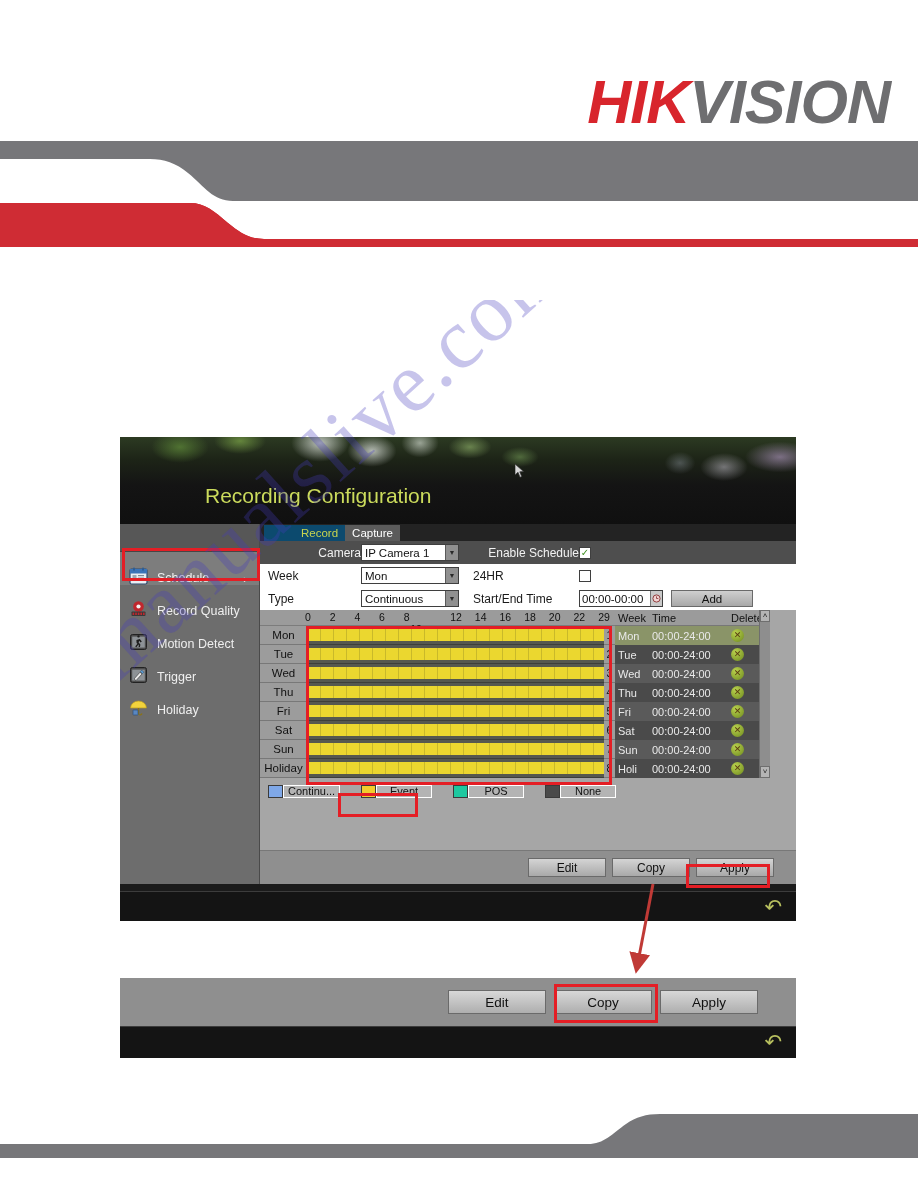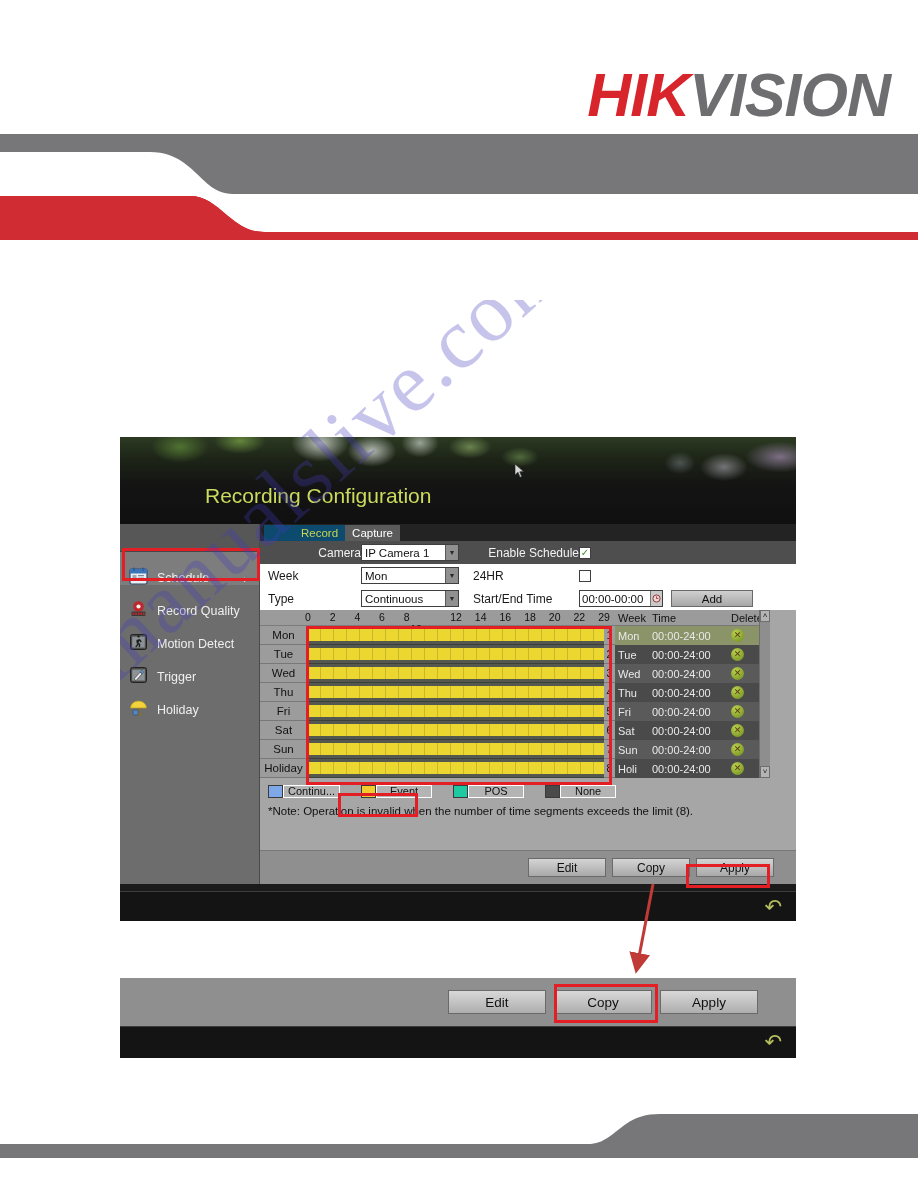--- a/index.html
+++ b/index.html
@@ -6,21 +6,21 @@
   html, body { margin:0; padding:0; }
   body {
     width: 918px; height: 1188px;
     background: #ffffff;
     font-family: "Liberation Sans", sans-serif;
     position: relative;
     overflow: hidden;
   }
 
   
-  .page-header { position:absolute; left:0; top:8px; width:918px; height:282px; }
+  .page-header { position:absolute; left:0; top:15px; width:918px; height:282px; }
   .logo-wrap { position:absolute; right:28px; top:52px; display:flex; align-items:baseline;
                font-family:"Liberation Sans", sans-serif; font-style:italic; font-weight:bold;
                font-size:61px; letter-spacing:-1px; }
   .logo-hik { color:#d8252c; }
   .logo-vision { color:#6e6e70; }
 
   .band-grey { position:absolute; left:0; top:126px; width:918px; height:60px; }
   .band-red  { position:absolute; left:0; top:188px; width:918px; height:44px; }
 
   
@@ -484,21 +484,20 @@
             </div>
             <div class="lg">
               <span class="sw" style="background: rgb(30, 200, 160);"></span>
               <span class="nm">POS</span>
             </div>
             <div class="lg">
               <span class="sw" style="background: rgb(74, 74, 74);"></span>
               <span class="nm">None</span>
             </div>
           </div>
-        <div class="note">*Note: Operation is invalid when the number of time segments exceeds the limit (8).</div>
       </div>
 
       <div class="btnbar">
         <div class="gbtn">Edit</div>
         <div class="gbtn">Copy</div>
         <div class="gbtn">Apply</div>
       </div>
     </div>
   </div>
 

